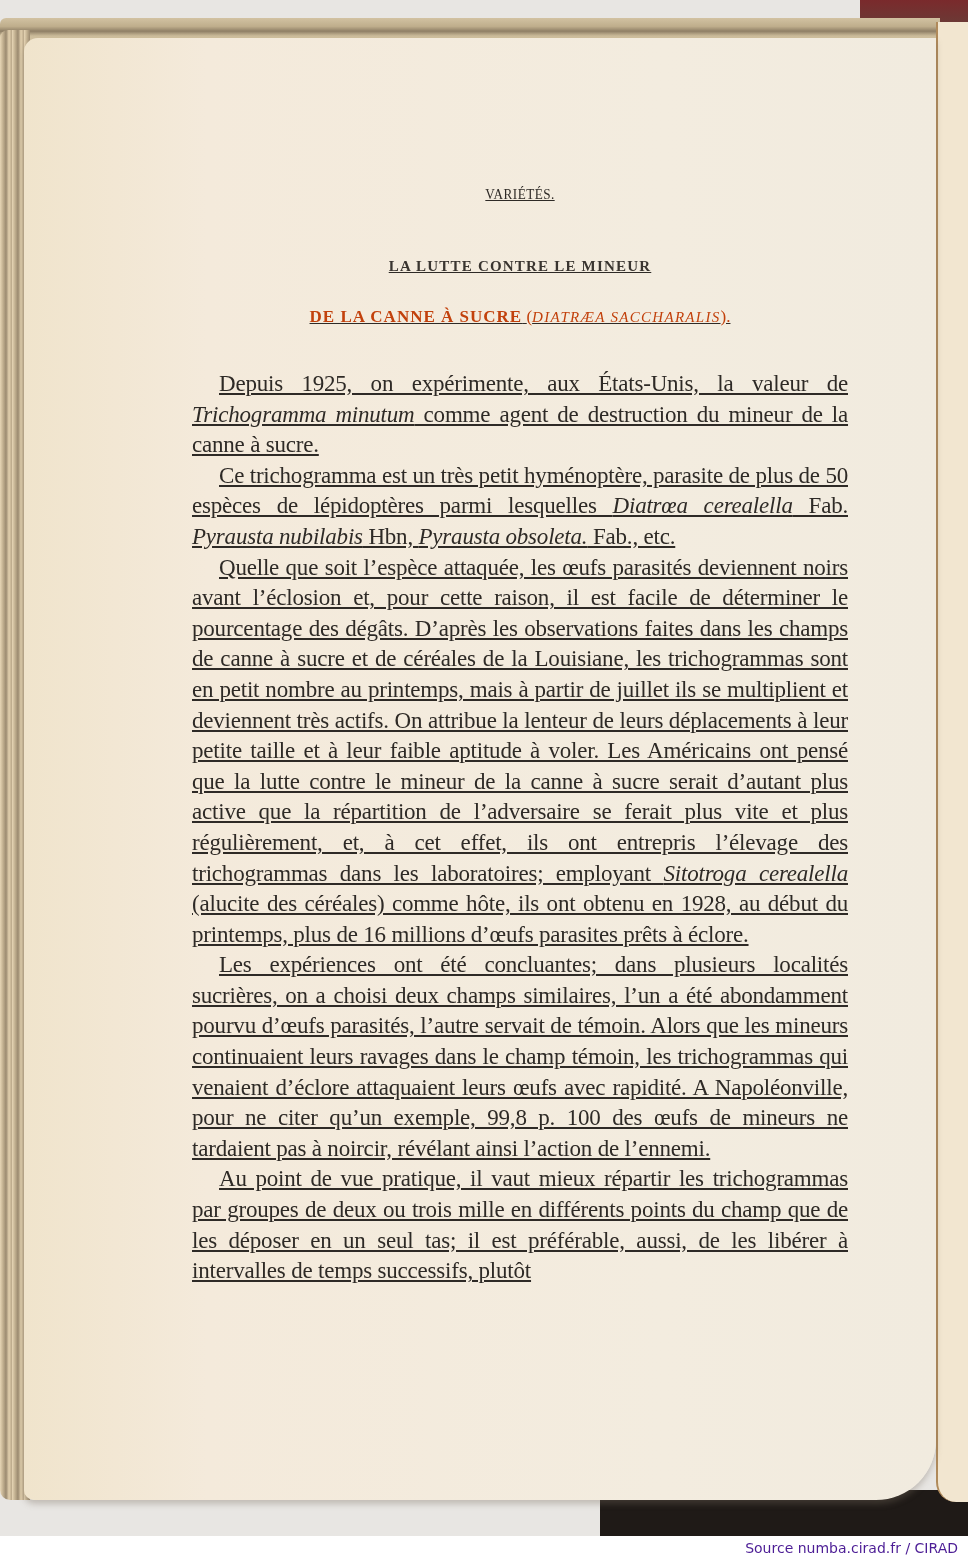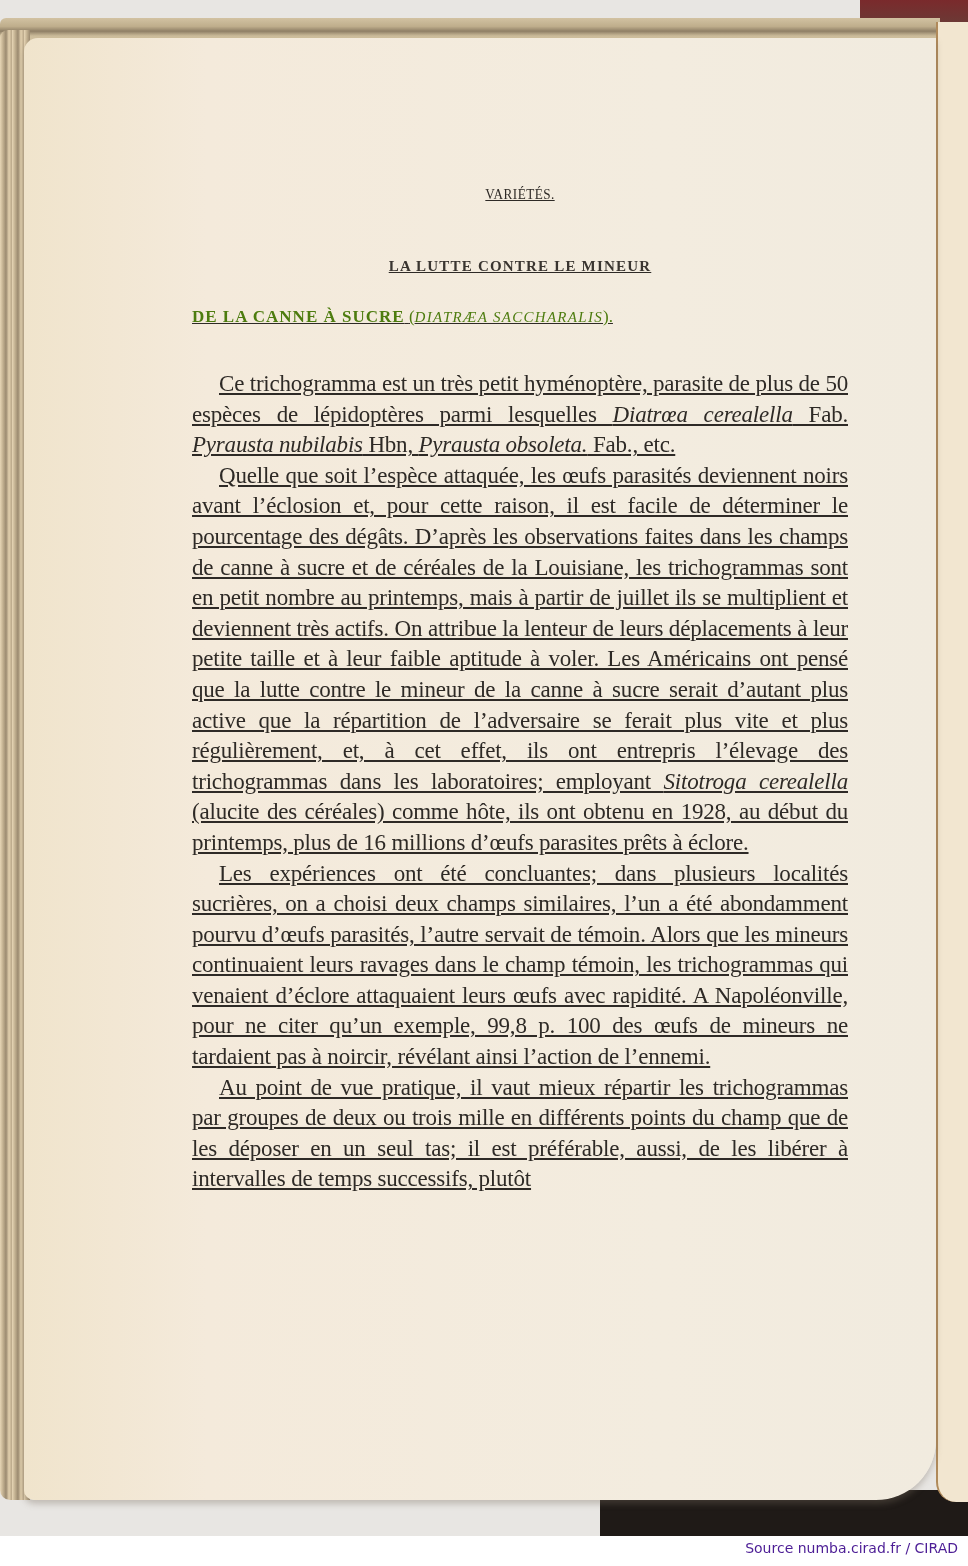--- a/index.html
+++ b/index.html
@@ -90,26 +90,26 @@
       text-align: center;
       font-family: "Liberation Serif", serif;
       font-weight: bold;
       font-size: 15px;
       letter-spacing: 1.2px;
       margin-top: 48px;
       height: 24px;
       color: #3a3530;
     }
     .title-2 {
-      text-align: left;
+      text-align: center;
       font-family: "Liberation Serif", serif;
       font-size: 17px;
       margin-top: 25px;
       height: 24px;
-      color: #4d7c0f;
+      color: #c2410c;
     }
     .title-2 .t-bold {
       font-weight: bold;
       letter-spacing: 1px;
     }
     .title-2 .t-italic {
       font-style: italic;
       letter-spacing: 1.3px;
       font-size: 15px;
     }
@@ -150,20 +150,21 @@
 
 <div class="content">
   <div class="running-head">VARIÉTÉS.</div>
   <div class="title-1">LA LUTTE CONTRE LE MINEUR</div>
   <div class="title-2">
     <span class="t-bold">DE LA CANNE À SUCRE</span>
     <span>(</span><span class="t-italic">DIATRÆA SACCHARALIS</span><span>).</span>
   </div>
 
   <div class="body-text" id="article-body">
+      <p><span>Depuis 1925, on expérimente, aux États-Unis, la valeur de </span><em>Trichogramma minutum</em><span> comme agent de destruction du mineur de la canne à sucre.</span></p>
       <p><span>Ce trichogramma est un très petit hyménoptère, parasite de plus de 50 espèces de lépidoptères parmi lesquelles </span><em>Diatrœa cerealella</em><span> Fab. </span><em>Pyrausta nubilabis</em><span> Hbn, </span><em>Pyrausta obsoleta.</em><span> Fab., etc.</span></p>
       <p><span>Quelle que soit l’espèce attaquée, les œufs parasités deviennent noirs avant l’éclosion et, pour cette raison, il est facile de déterminer le pourcentage des dégâts. D’après les observations faites dans les champs de canne à sucre et de céréales de la Louisiane, les trichogrammas sont en petit nombre au printemps, mais à partir de juillet ils se multiplient et deviennent très actifs. On attribue la lenteur de leurs déplacements à leur petite taille et à leur faible aptitude à voler. Les Américains ont pensé que la lutte contre le mineur de la canne à sucre serait d’autant plus active que la répartition de l’adversaire se ferait plus vite et plus régulièrement, et, à cet effet, ils ont entrepris l’élevage des trichogrammas dans les laboratoires; employant </span><em>Sitotroga cerealella</em><span> (alucite des céréales) comme hôte, ils ont obtenu en 1928, au début du printemps, plus de 16 millions d’œufs parasites prêts à éclore.</span></p>
       <p><span>Les expériences ont été concluantes; dans plusieurs localités sucrières, on a choisi deux champs similaires, l’un a été abondamment pourvu d’œufs parasités, l’autre servait de témoin. Alors que les mineurs continuaient leurs ravages dans le champ témoin, les trichogrammas qui venaient d’éclore attaquaient leurs œufs avec rapidité. A Napoléonville, pour ne citer qu’un exemple, 99,8 p. 100 des œufs de mineurs ne tardaient pas à noircir, révélant ainsi l’action de l’ennemi.</span></p>
       <p><span>Au point de vue pratique, il vaut mieux répartir les trichogrammas par groupes de deux ou trois mille en différents points du champ que de les déposer en un seul tas; il est préférable, aussi, de les libérer à intervalles de temps successifs, plutôt</span></p>
     </div>
 </div>
 
 <div class="credit">Source numba.cirad.fr / CIRAD</div>
 
 </body></html>

